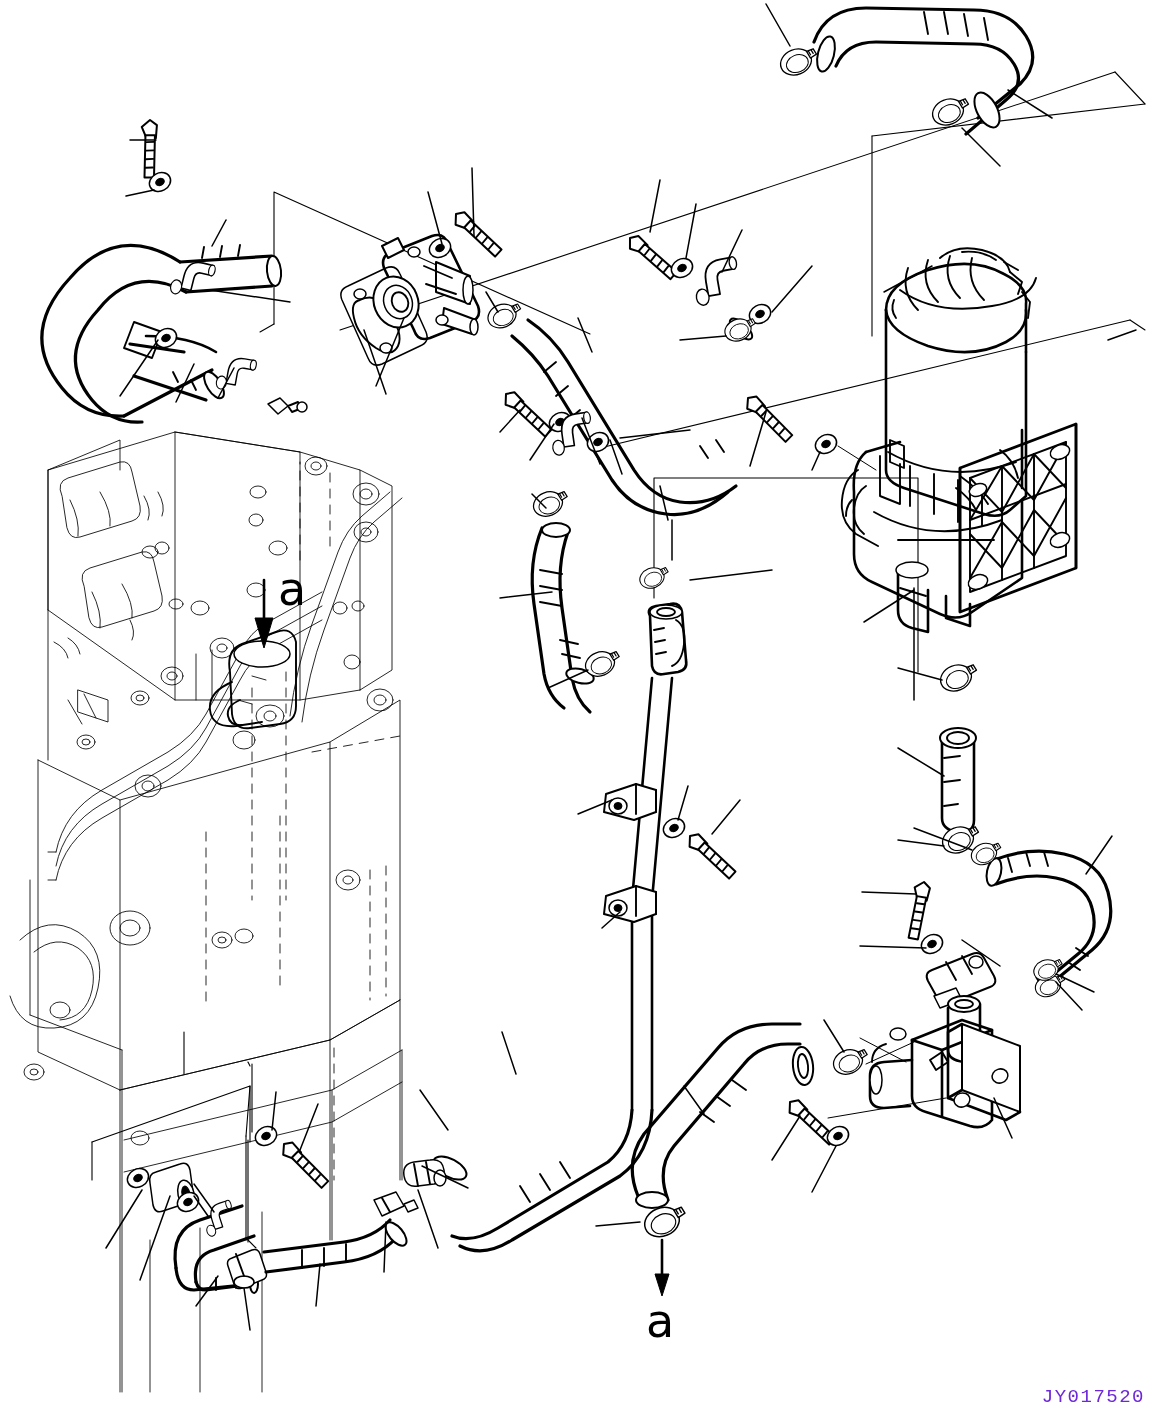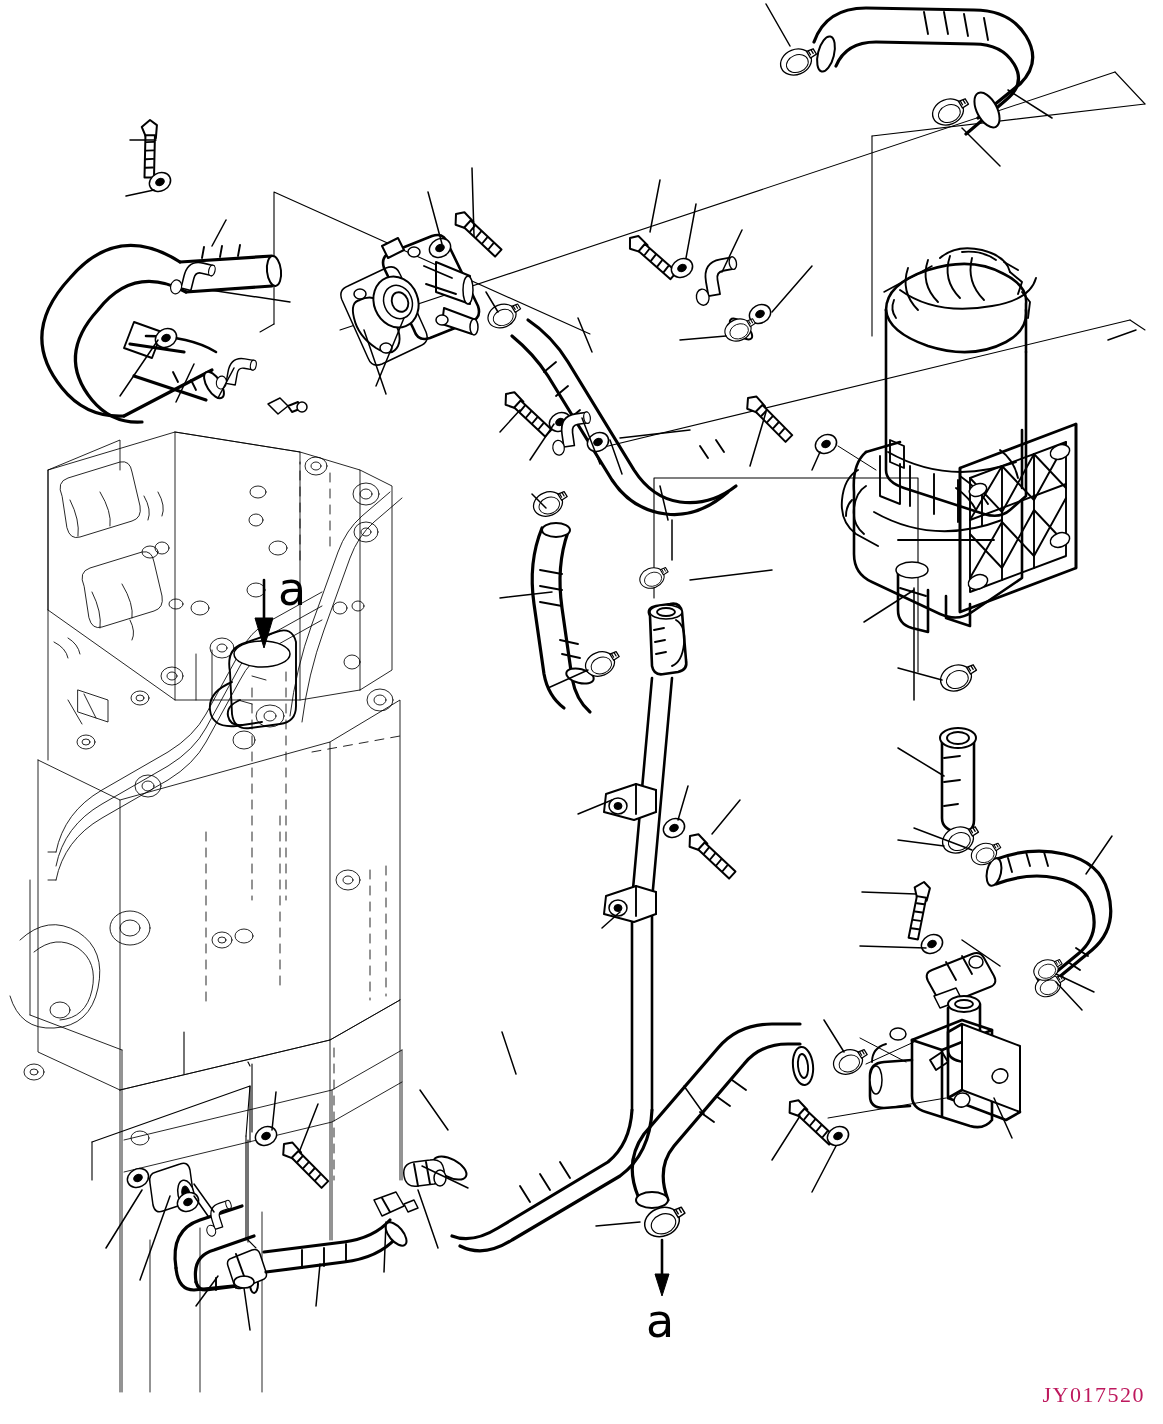--- a/index.html
+++ b/index.html
@@ -23,24 +23,24 @@
     position: absolute;
     left: 0;
     top: 0;
     width: 1163px;
     height: 1424px;
   }
   .dwg-number {
     position: absolute;
     right: 18px;
     bottom: 16px;
-    font-family: Liberation Serif, serif;
-    font-size: 22px;
+    font-family: Liberation Mono, monospace;
+    font-size: 19px;
     letter-spacing: 1.5px;
-    color: #be185d;
+    color: #6d28d9;
     white-space: nowrap;
   }
   .section-letter {
     position: absolute;
     font-family: "DejaVu Sans", sans-serif;
     font-size: 46px;
     line-height: 1;
     color: #000;
   }
   #letter-a-top { left: 278px; top: 566px; }

